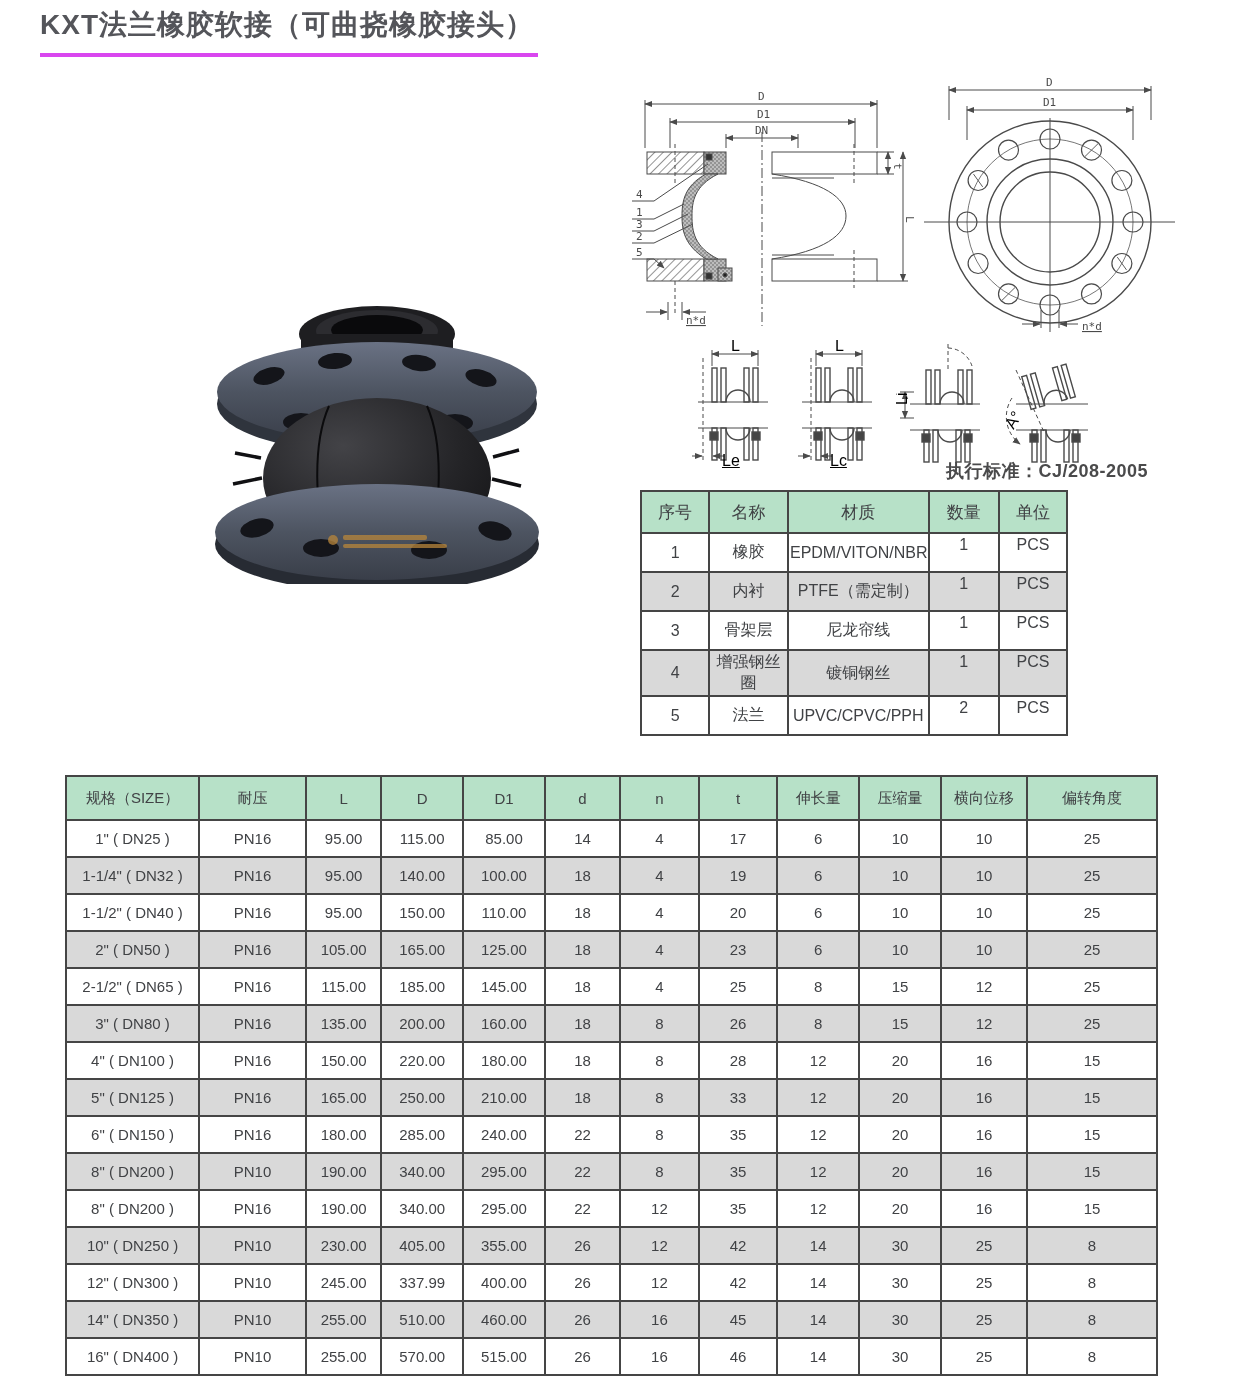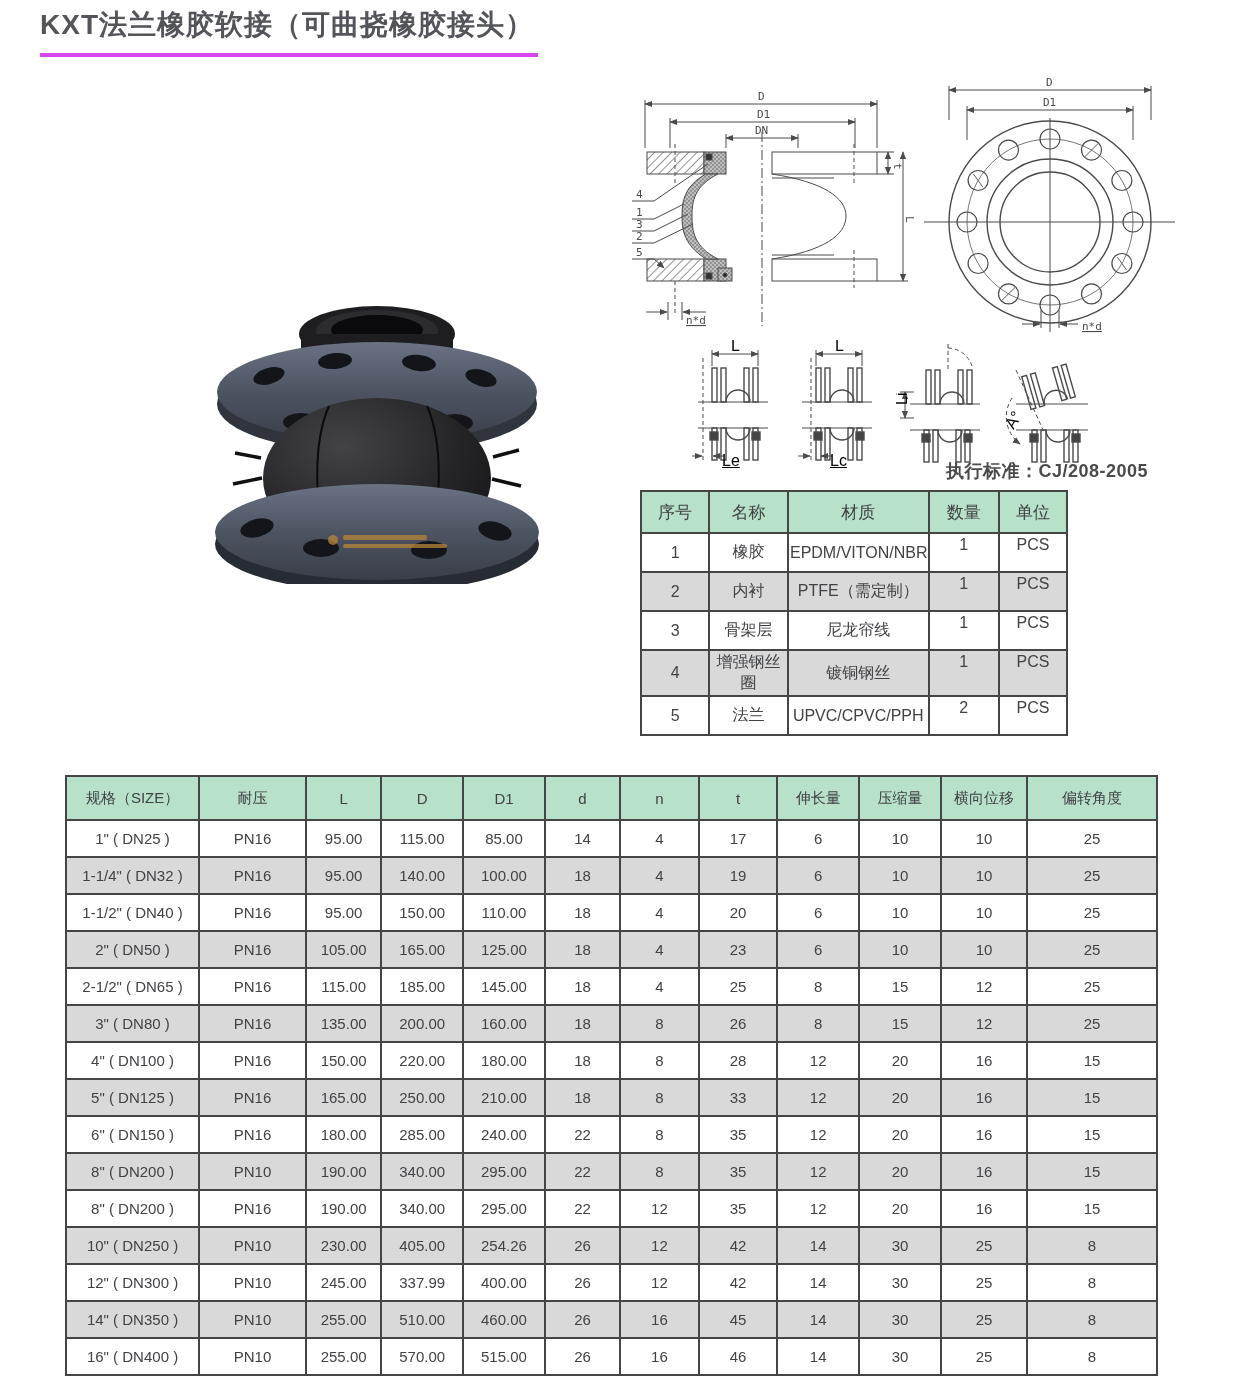--- a/index.html
+++ b/index.html
@@ -595,21 +595,21 @@
         <td>12</td>
         <td>20</td>
         <td>16</td>
         <td>15</td>
       </tr>
         <tr>
         <td>10" ( DN250 )</td>
         <td>PN10</td>
         <td>230.00</td>
         <td>405.00</td>
-        <td>254.26</td>
+        <td>355.00</td>
         <td>26</td>
         <td>12</td>
         <td>42</td>
         <td>14</td>
         <td>30</td>
         <td>25</td>
         <td>8</td>
       </tr>
         <tr>
         <td>12" ( DN300 )</td>

